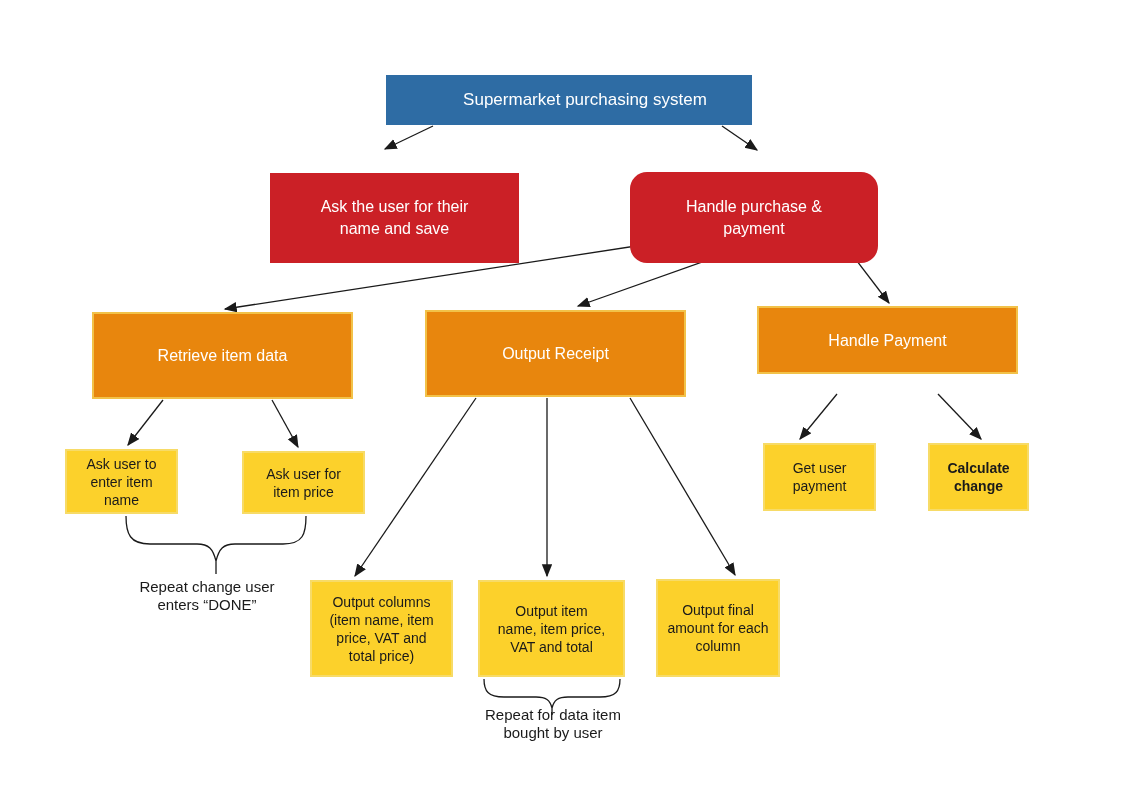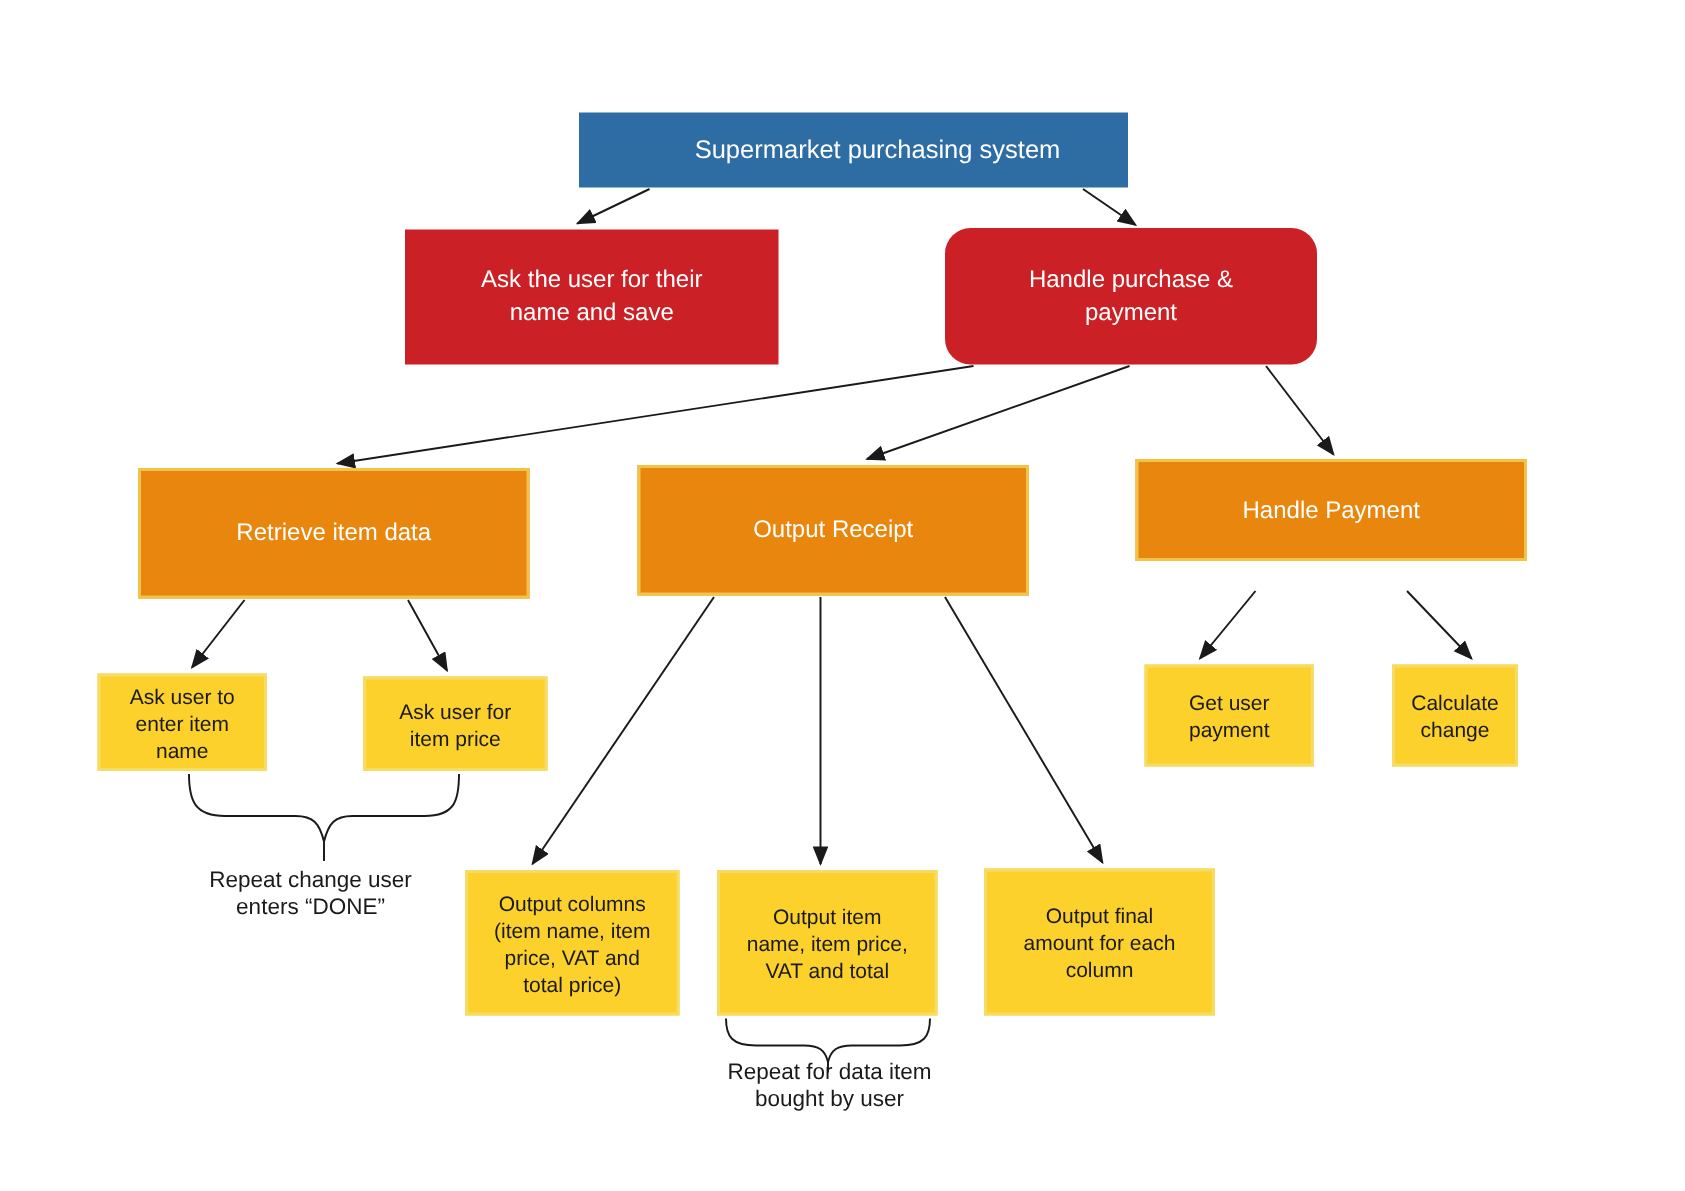--- a/index.html
+++ b/index.html
@@ -30,20 +30,21 @@
     color: var(--text_light, #ffffff);
     font-size: 17px;
     line-height: 22px;
     padding-left: 32px;
   }
   .lvl2 {
     background: var(--level2, #CB2026);
     color: var(--text_light, #ffffff);
     font-size: 16px;
     line-height: 22px;
+    margin-top: 20px;
   }
   .lvl3 {
     background: var(--level3, #E8860D);
     border: 2px solid var(--level3_border, #F2C249);
     color: var(--text_light, #ffffff);
     font-size: 16px;
     line-height: 21px;
   }
   .lvl4 {
     background: var(--level4, #FCD12B);
@@ -133,32 +134,32 @@
 VAT and total</span>
   </div>
 
   <div class="node lvl4" style="left:310px; top:580px; width:143px; height:97px;">
     <span>Output columns
 (item name, item
 price, VAT and
 total price)</span>
   </div>
 
-  <div class="node lvl4" style="left:656px; top:579px; width:154px; height:98px;">
+  <div class="node lvl4" style="left:656px; top:579px; width:124px; height:98px;">
     <span>Output final
 amount for each
 column</span>
   </div>
 
   <div class="node lvl4" style="left:763px; top:443px; width:113px; height:68px;">
     <span>Get user
 payment</span>
   </div>
 
-  <div class="node lvl4" style="left:928px; top:443px; width:84px; height:68px;">
+  <div class="node lvl4" style="left:928px; top:443px; width:101px; height:68px;font-weight:bold;">
     <span>Calculate
 change</span>
   </div>
 
   <div class="annotation" style="left:102px; top:578px; width:210px;">Repeat change user
 enters “DONE”</div>
 
   <div class="annotation" style="left:448px; top:706px; width:210px;">Repeat for data item
 bought by user</div>
 

